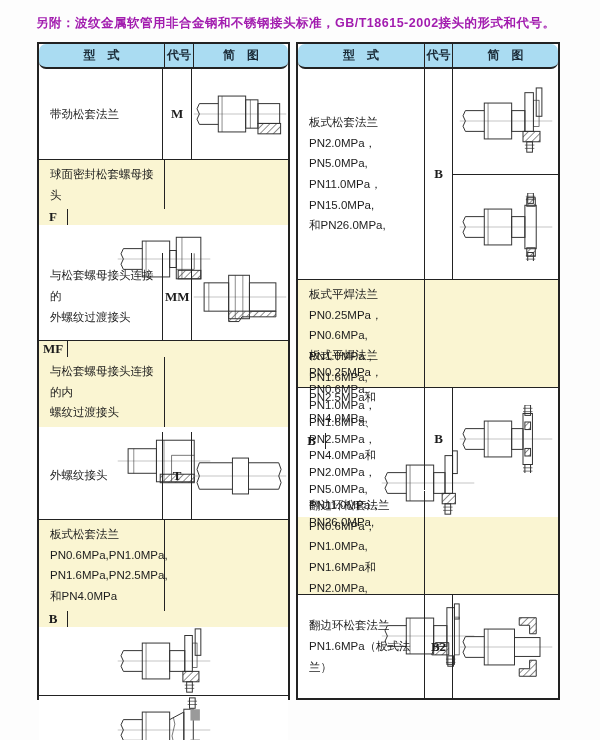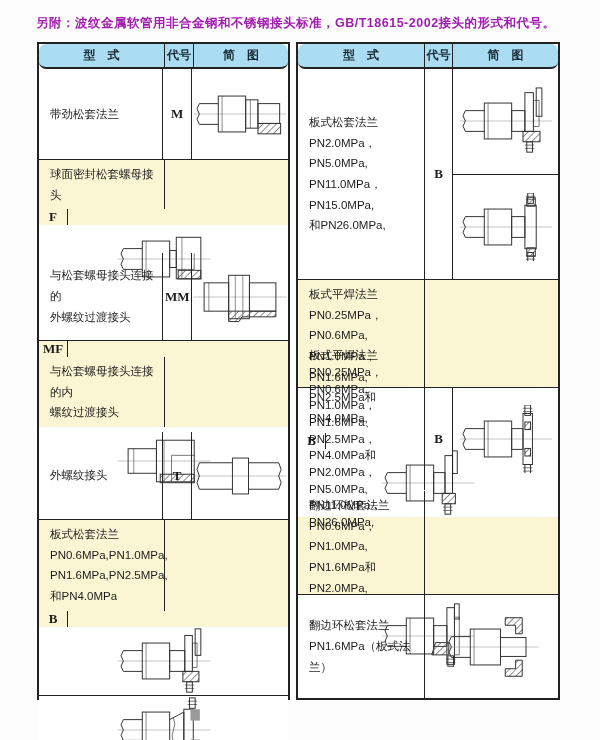--- a/index.html
+++ b/index.html
@@ -411,20 +411,21 @@
                 <line x1="69" y1="64" x2="79" y2="64" stroke-width="0.7"></line>
               </g>
             </svg>
           </div>
         </div>
     </div>
 
     <div class="row" style="height:104px">
       <div class="c c-type">翻边环松套法兰
 PN1.6MPa（板式法兰）</div>
+      <div class="c c-code">B2</div>
       <div class="c c-diag">
           <div class="dslot">
             <svg class="dsvg" viewBox="0 0 100 72" xmlns="http://www.w3.org/2000/svg">
               <defs>
                 <pattern id="h" width="5" height="5" patternUnits="userSpaceOnUse" patternTransform="rotate(45)">
                   <line x1="0" y1="0" x2="0" y2="5" stroke="#555" stroke-width="1.4"></line>
                 </pattern>
               </defs>
               <g stroke="#333333" fill="none" stroke-width="1.05">
                 <line x1="1" y1="36" x2="99" y2="36" stroke="#999" stroke-width="0.6"></line>

